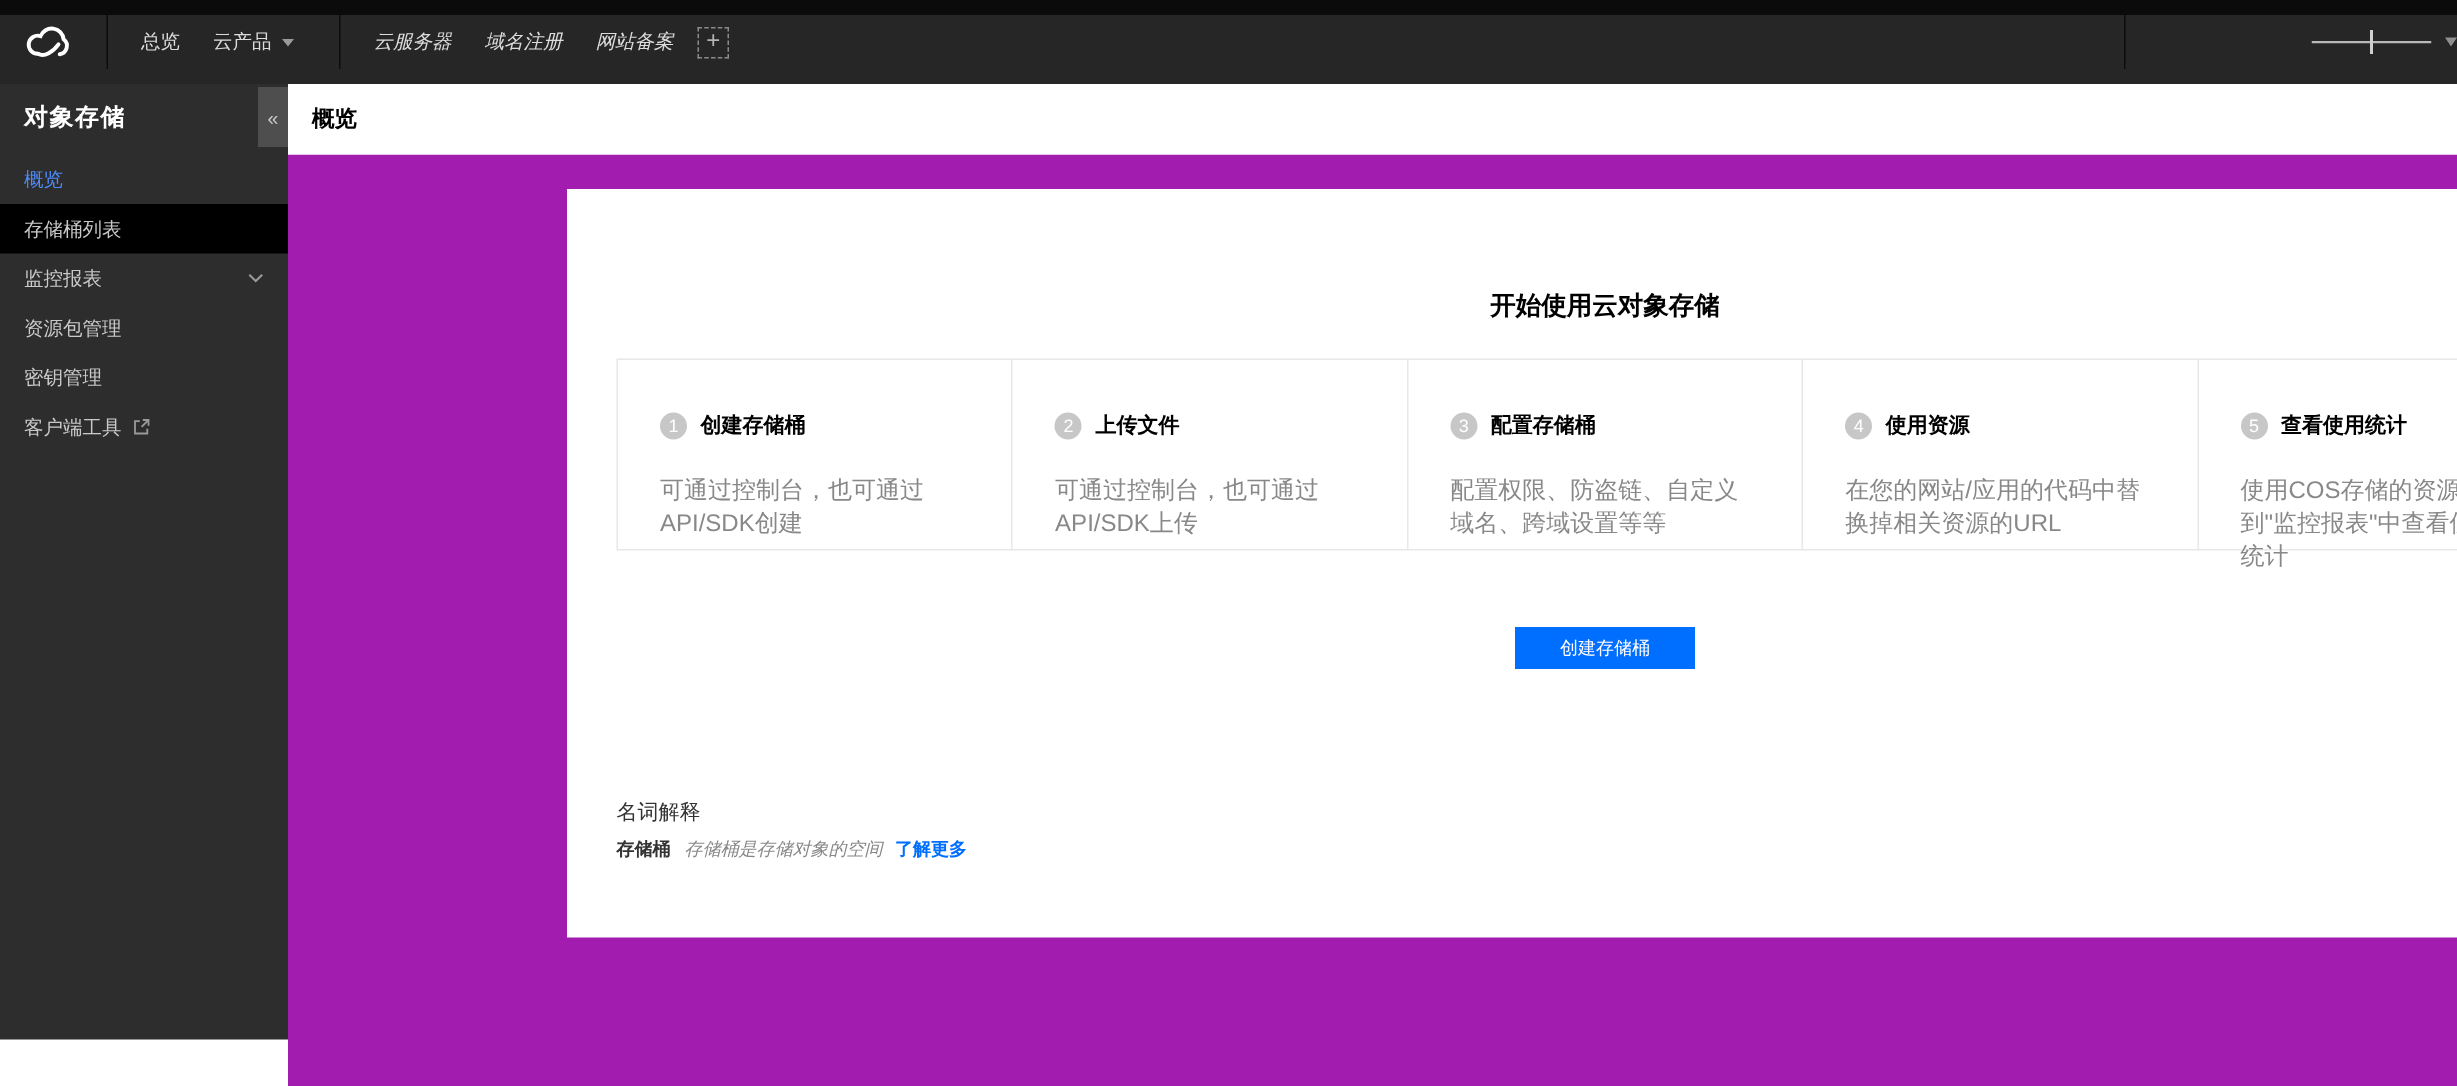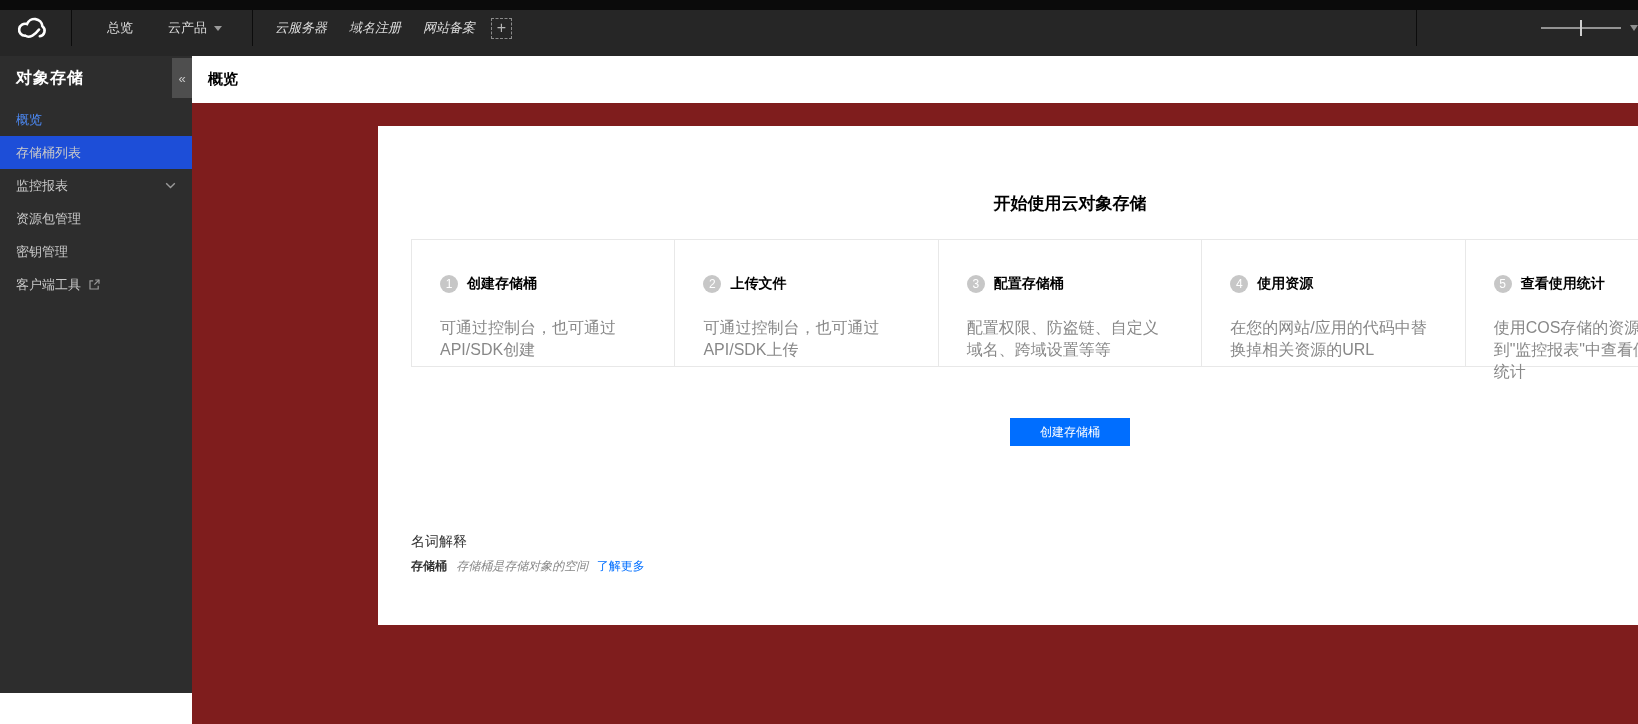--- a/index.html
+++ b/index.html
@@ -5,21 +5,21 @@
   * { margin:0; padding:0; box-sizing:border-box; }
   html,body { width:1638px; height:724px; overflow:hidden; background:#fff;
               font-family:"Liberation Sans","DejaVu Sans",sans-serif; }
 
   
   .topbar { position:absolute; left:0; top:0; width:1638px; height:56px;
             background:linear-gradient(to bottom,#0b0b0b 0,#0b0b0b 10px,#262626 10px);
             display:flex; align-items:center; z-index:30; }
   .topbar .logo { margin-left:16px; margin-right:4px; display:flex; align-items:center; cursor:pointer; }
   .tb-sep { width:1px; height:36px; background:#0c0c0c; margin:0 0 0 20px; }
-  .tb-item { color:#dcdcdc; font-size:13px; margin-left:35px; cursor:pointer; white-space:nowrap; display:flex; align-items:center; }
+  .tb-item { color:#dcdcdc; font-size:13px; margin-left:22px; cursor:pointer; white-space:nowrap; display:flex; align-items:center; }
   .tb-item .caret { display:inline-block; width:0; height:0; margin-left:7px;
                     border-left:4px solid transparent; border-right:4px solid transparent;
                     border-top:5px solid #9a9a9a; }
   .tb-shortcut { margin-left:22px;font-style:italic; }
   .tb-add { margin-left:16px; width:21px; height:21px; border:1px dashed #8a8a8a;
             color:#b5b5b5; display:flex; align-items:center; justify-content:center; cursor:pointer; }
   .tb-spacer { flex:1; }
   .tb-user { display:flex; align-items:center; margin-left:124px; }
   .tb-user .caret { display:inline-block; width:0; height:0; margin-left:9px;
                     border-left:4.5px solid transparent; border-right:4.5px solid transparent;
@@ -29,32 +29,32 @@
   .sidebar { position:absolute; left:0; top:56px; width:192px; height:637px;
              background:#2d2d2d; z-index:20; }
   .sb-head { position:relative; height:47px; padding:12px 1px 0 16px; }
   .sb-title { color:#fff; font-size:16px; font-weight:bold; letter-spacing:1px; }
   .sb-collapse { position:absolute; right:0; top:2px; width:20px; height:40px;
                  background:#4e4e4e; color:#c9c9c9; font-size:13px;
                  display:flex; align-items:center; justify-content:center; cursor:pointer; }
   .sb-item { height:33px; line-height:33px; padding:0 16px; font-size:13px; color:#c9c9c9;
              cursor:pointer; display:flex; align-items:center; white-space:nowrap; }
   .sb-item.active   { color:#4d8bf8; }
-  .sb-item.hovered  { background:#1d4ed8; }
+  .sb-item.hovered  { background:#000000; }
   .sb-item .grow { flex:1; }
   .sb-item svg { flex:none; }
   .ext-icon { margin-left:8px; display:flex; }
 
   
   .page-header { position:absolute; left:192px; top:56px; right:0; height:47px; background:#fff;
                  display:flex; align-items:center; padding-left:16px; z-index:10; }
   .page-title { font-size:15px; font-weight:bold; color:#000; }
 
   
-  .content { position:absolute; left:192px; top:103px; right:0; bottom:0; background:#7f1d1d; }
+  .content { position:absolute; left:192px; top:103px; right:0; bottom:0; background:#a21caf; }
   .card { position:absolute; left:186px; top:23px; width:1384px; height:499px; background:#fff; }
 
   .card-title { position:absolute; top:66px; left:0; width:100%; text-align:center;
                 font-size:17px; font-weight:bold; color:#000; }
 
   .steps { position:absolute; top:113px; left:33px; width:1318px; height:128px;
            border:1px solid #e8e8e8; display:flex; background:#fff; }
   .step { flex:1 1 0; padding:35px 30px 0 28px; min-width:0; }
   .step + .step { border-left:1px solid #e8e8e8; }
   .step-head { display:flex; align-items:center; }
@@ -66,21 +66,21 @@
   .create-btn { position:absolute; top:292px; left:50%; transform:translateX(-50%);
                 width:120px; height:28px; background:#006eff; border:none; color:#fff;
                 font-size:12px; cursor:pointer; font-family:inherit; }
 
   .glossary-title { position:absolute; top:407px; left:33px; font-size:14px; color:#333; }
   .glossary-row { position:absolute; top:432px; left:33px; right:33px; display:flex; }
   .g-item { font-size:12px; color:#888; line-height:17px; white-space:nowrap; }
   .g-item:first-child { width:434px; flex:none; }
   .g-term { font-weight:bold; color:#333; margin-right:6px; }
   .g-desc { margin-right:5px;font-style:italic; }
-  .g-link { color:#006eff; cursor:pointer; text-decoration:none; font-weight:normal; }
+  .g-link { color:#006eff; cursor:pointer; text-decoration:none; font-weight:bold; }
 </style>
 </head>
 <body>
 
 <div class="topbar">
   <span class="logo">
     <svg width="31" height="27" viewBox="0 0 31 27">
       <path d="M9 20.8 a6 6 0 1 1 2-11.7 A8 8 0 0 1 26.4 11.2 a5.6 5.6 0 0 1 -2.6 10" fill="none" stroke="#fff" stroke-width="2.6" stroke-linecap="round"></path>
       <path d="M9.4 20.8 C13.5 23.6 19.5 19.4 23 14.6" fill="none" stroke="#fff" stroke-width="2.6" stroke-linecap="round"></path>
     </svg>

